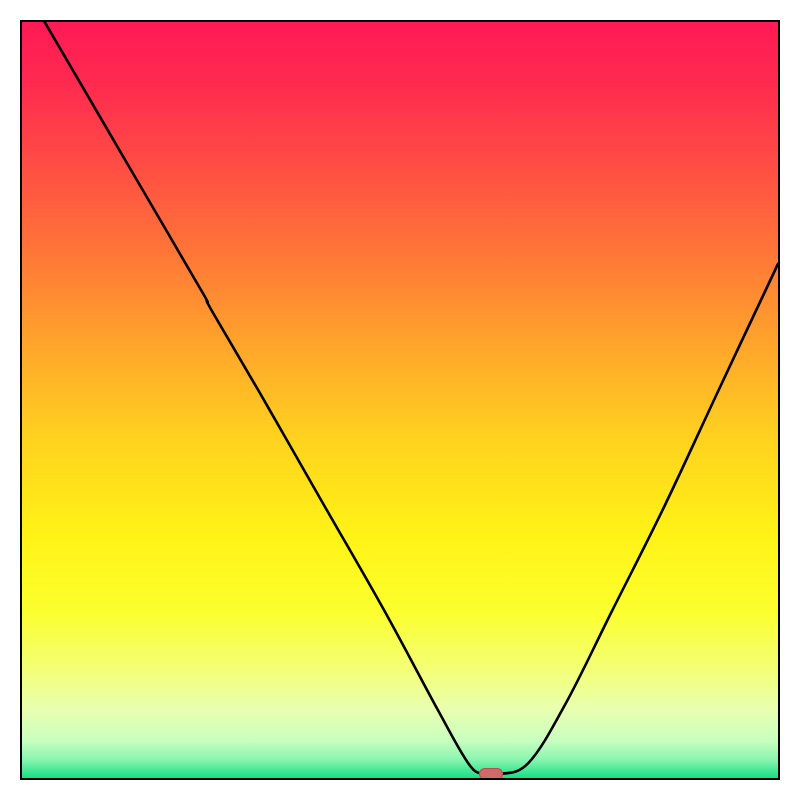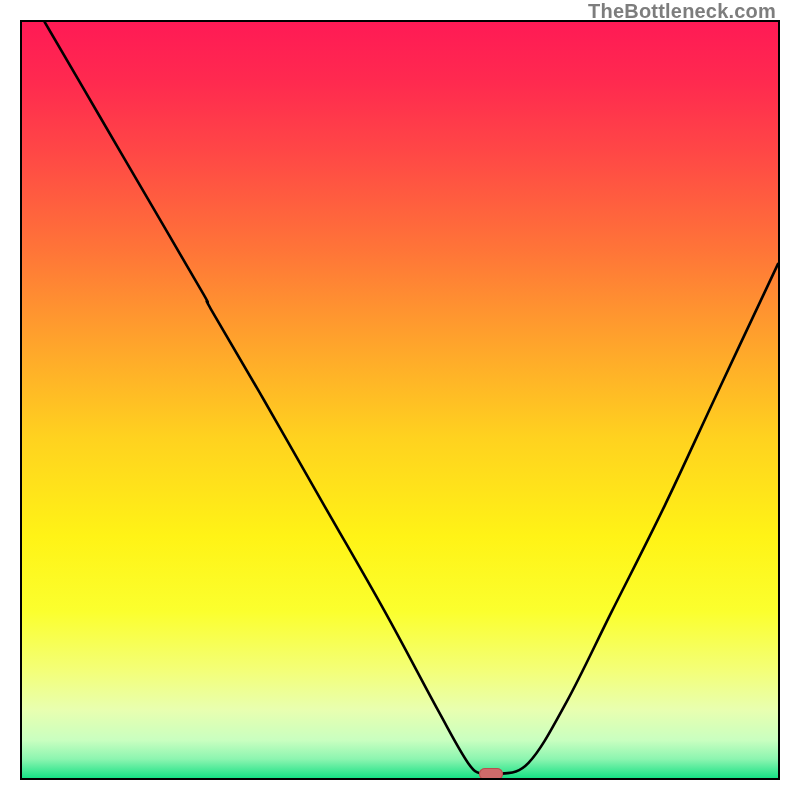--- a/index.html
+++ b/index.html
@@ -57,21 +57,20 @@
     height: 12px;
     border-radius: 6px;
     transform: translate(-50%, -50%);
   }
 </style>
 </head>
 <body>
 
 <div class="frame">
 
-  <div class="watermark">TheBottleneck.com</div>
 
   <div class="plot-area">
 
     <svg class="gradient" viewBox="0 0 756 756" preserveAspectRatio="none">
       <defs>
         <linearGradient id="bg-grad" x1="0" y1="0" x2="0" y2="1">
             <stop offset="0%" stop-color="#ff1a55"></stop>
             <stop offset="8%" stop-color="#ff2a4f"></stop>
             <stop offset="18%" stop-color="#ff4a45"></stop>
             <stop offset="30%" stop-color="#ff7438"></stop>

